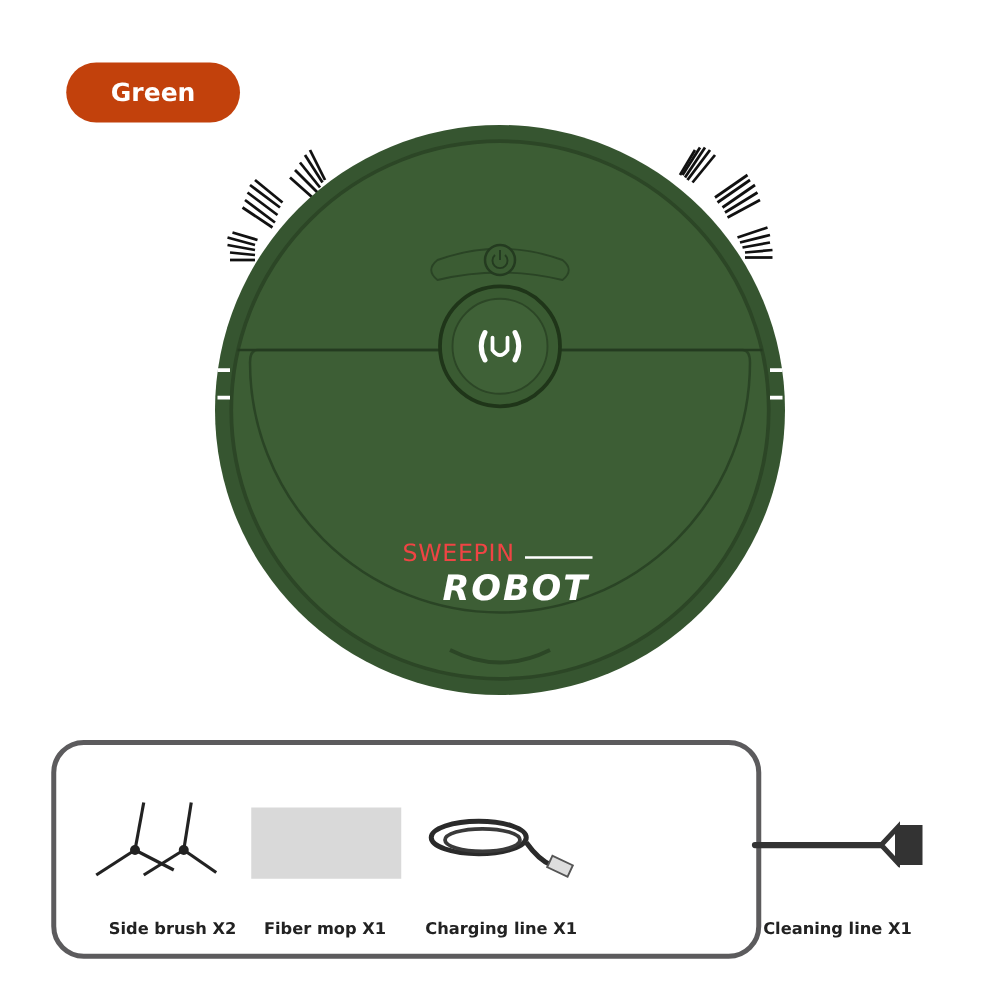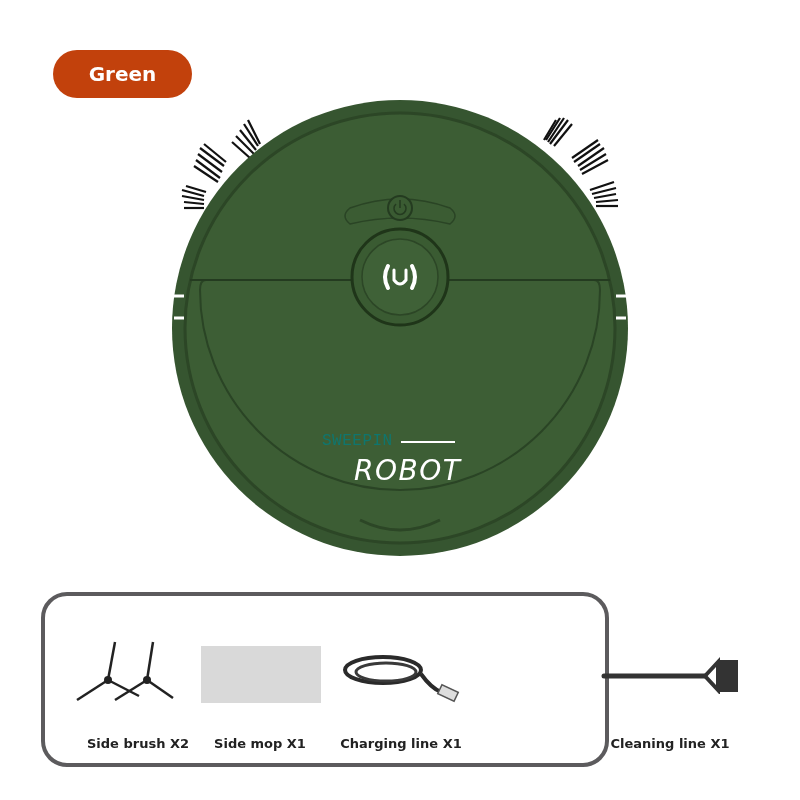--- a/index.html
+++ b/index.html
@@ -65,45 +65,45 @@
     <path d="M236 104 A6 6 0 1 0 244 104 M240 100 L240 108" stroke="#243b20" stroke-width="1.5" fill="none"></path>
 
     <circle cx="240" cy="177" r="48" fill="#3a5b32" stroke="#1f3519" stroke-width="3"></circle>
     <circle cx="240" cy="177" r="38" fill="#3f6137" stroke="#2c4626" stroke-width="1.5"></circle>
     <path d="M228 166 Q222 177 228 188" stroke="#fff" stroke-width="4" fill="none" stroke-linecap="round"></path>
     <path d="M252 166 Q258 177 252 188" stroke="#fff" stroke-width="4" fill="none" stroke-linecap="round"></path>
     <path d="M234 170 L234 180 Q240 188 246 180 L246 170" stroke="#fff" stroke-width="3" fill="none" stroke-linecap="round"></path>
 
     <path d="M200 420 Q240 440 280 420" stroke="#2c4626" stroke-width="3" fill="none"></path>
   </svg>
-  <div style="position:absolute;left:162px;top:332px;color:#0f766e;font-size:16px;letter-spacing:0.5px;font-family:Liberation Mono, monospace;">
+  <div style="position:absolute;left:162px;top:332px;color:#ef4444;font-size:19px;letter-spacing:0.5px;">
     <span>SWEEPIN</span><span style="display:inline-block;width:54px;border-bottom:2px solid #fff;margin-left:8px;vertical-align:2px;"></span>
   </div>
-  <div style="position:absolute;left:194px;top:354px;color:#fff;font-size:28px;font-weight:normal;font-style:italic;letter-spacing:1.5px;">ROBOT</div>
+  <div style="position:absolute;left:194px;top:354px;color:#fff;font-size:28px;font-weight:bold;font-style:italic;letter-spacing:1.5px;">ROBOT</div>
 </div>
 
 <div class="acc-box">
   <div class="acc-item" style="left:18px;width:150px;">
     <svg class="acc-img" style="left:0;" width="150" height="80" viewBox="0 0 150 80">
       <g stroke="#222" stroke-width="2.5" fill="none">
         <line x1="52" y1="8" x2="45" y2="46"></line>
           <line x1="45" y1="46" x2="14" y2="66"></line>
           <line x1="45" y1="46" x2="76" y2="62"></line>
         <line x1="90" y1="8" x2="84" y2="46"></line>
           <line x1="84" y1="46" x2="52" y2="66"></line>
           <line x1="84" y1="46" x2="110" y2="64"></line>
       </g>
       <circle cx="45" cy="46" r="4" fill="#222"></circle>
         <circle cx="84" cy="46" r="4" fill="#222"></circle>
     </svg>
     <div class="acc-label">Side brush X2</div>
   </div>
   <div class="acc-item" style="left:155px;width:120px;">
     <div class="acc-img" style="left:1px;top:50px;width:120px;height:57px;background:#d9d9d9;"></div>
-    <div class="acc-label">Side mop X1</div>
+    <div class="acc-label">Fiber mop X1</div>
   </div>
   <div class="acc-item" style="left:296px;width:120px;text-decoration:underline;">
     <svg class="acc-img" style="left:0;top:56px;" width="120" height="56" viewBox="0 0 120 56">
       <ellipse cx="42" cy="18" rx="38" ry="13" fill="none" stroke="#2a2a2a" stroke-width="4"></ellipse>
       <ellipse cx="45" cy="20" rx="30" ry="9" fill="none" stroke="#3a3a3a" stroke-width="3"></ellipse>
       <path d="M80 22 Q90 36 100 40" stroke="#2a2a2a" stroke-width="4" fill="none"></path>
       <rect x="98" y="36" width="18" height="10" fill="#ddd" stroke="#555" stroke-width="1.5" transform="rotate(25 107 41)"></rect>
     </svg>
     <div class="acc-label">Charging line X1</div>
   </div>

